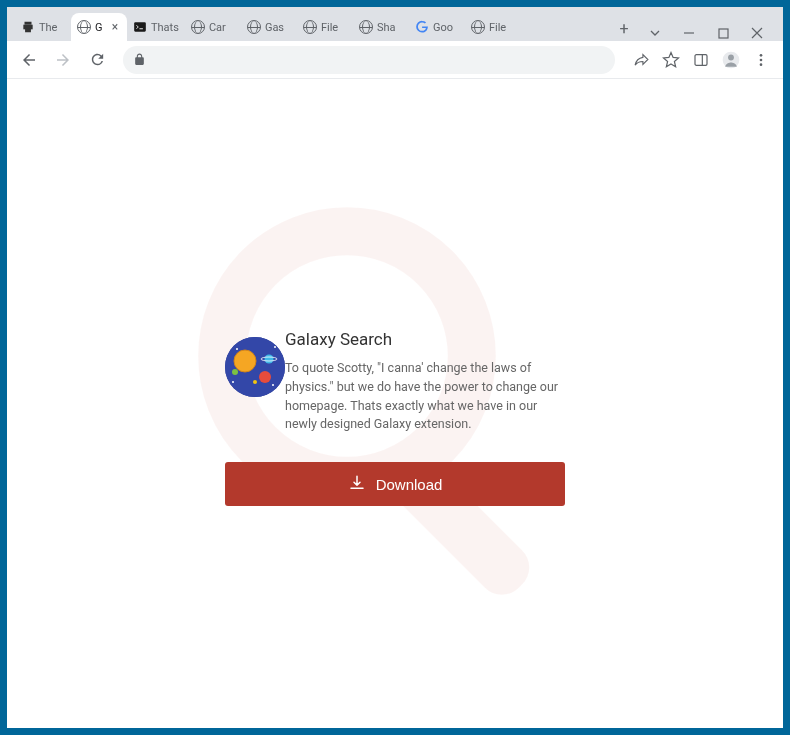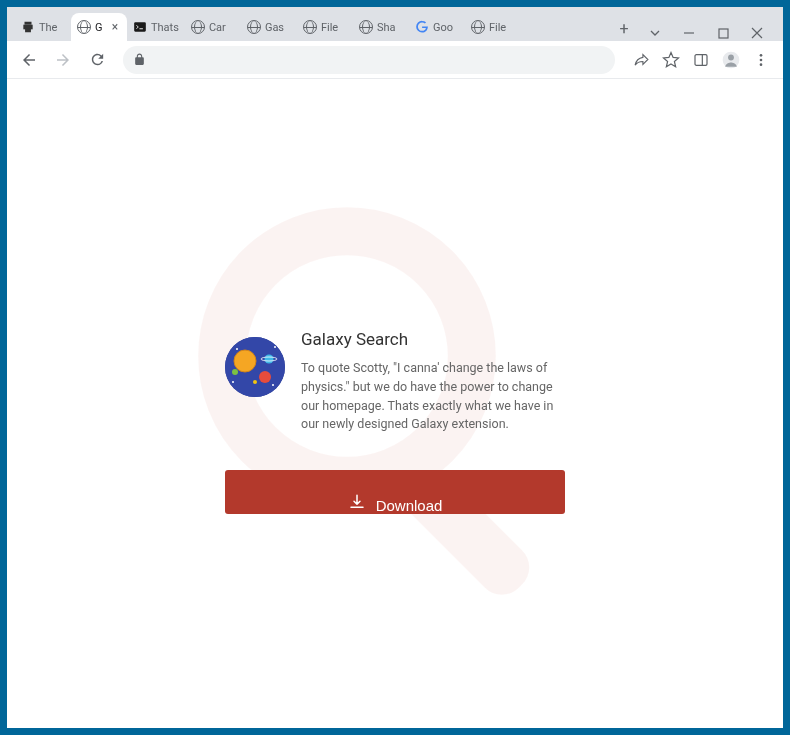--- a/index.html
+++ b/index.html
@@ -159,22 +159,21 @@
     }
     .card {
       position: absolute;
       top: 250px;
       left: 50%;
       transform: translateX(-50%);
       width: 340px;
     }
     .card-body {
       display: flex;
-      gap: 16px;
-      margin-bottom: 36px;
+      margin-bottom: 28px;
     }
     .planet-icon {
       width: 60px;
       height: 60px;
       flex-shrink: 0;
       margin-top: 8px;
     }
     .card-text {
       flex: 1;
     }
@@ -191,21 +190,21 @@
     }
     .download-btn {
       width: 100%;
       height: 44px;
       background: #b3392c;
       color: #fff;
       border: none;
       border-radius: 3px;
       font-size: 15px;
       display: flex;
-      align-items: flex-end;
+      align-items: center;
       justify-content: center;
       gap: 10px;
       cursor: pointer;
     }
     .globe-icon {
       width: 14px;
       height: 14px;
       border: 1.2px solid #5f6368;
       border-radius: 50%;
       position: relative;

